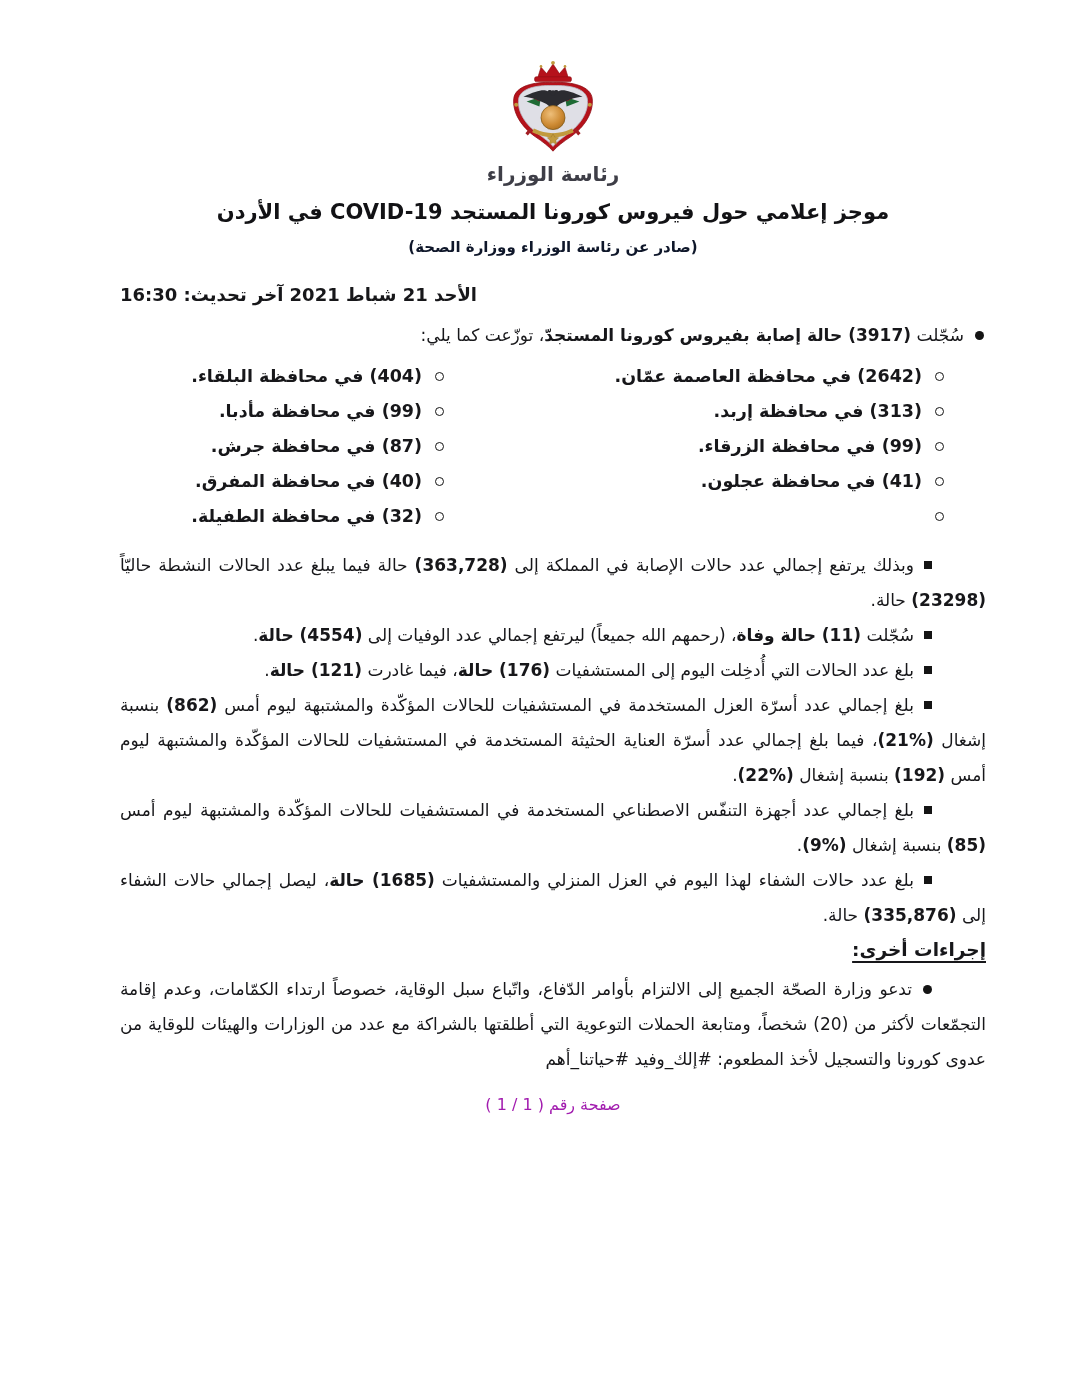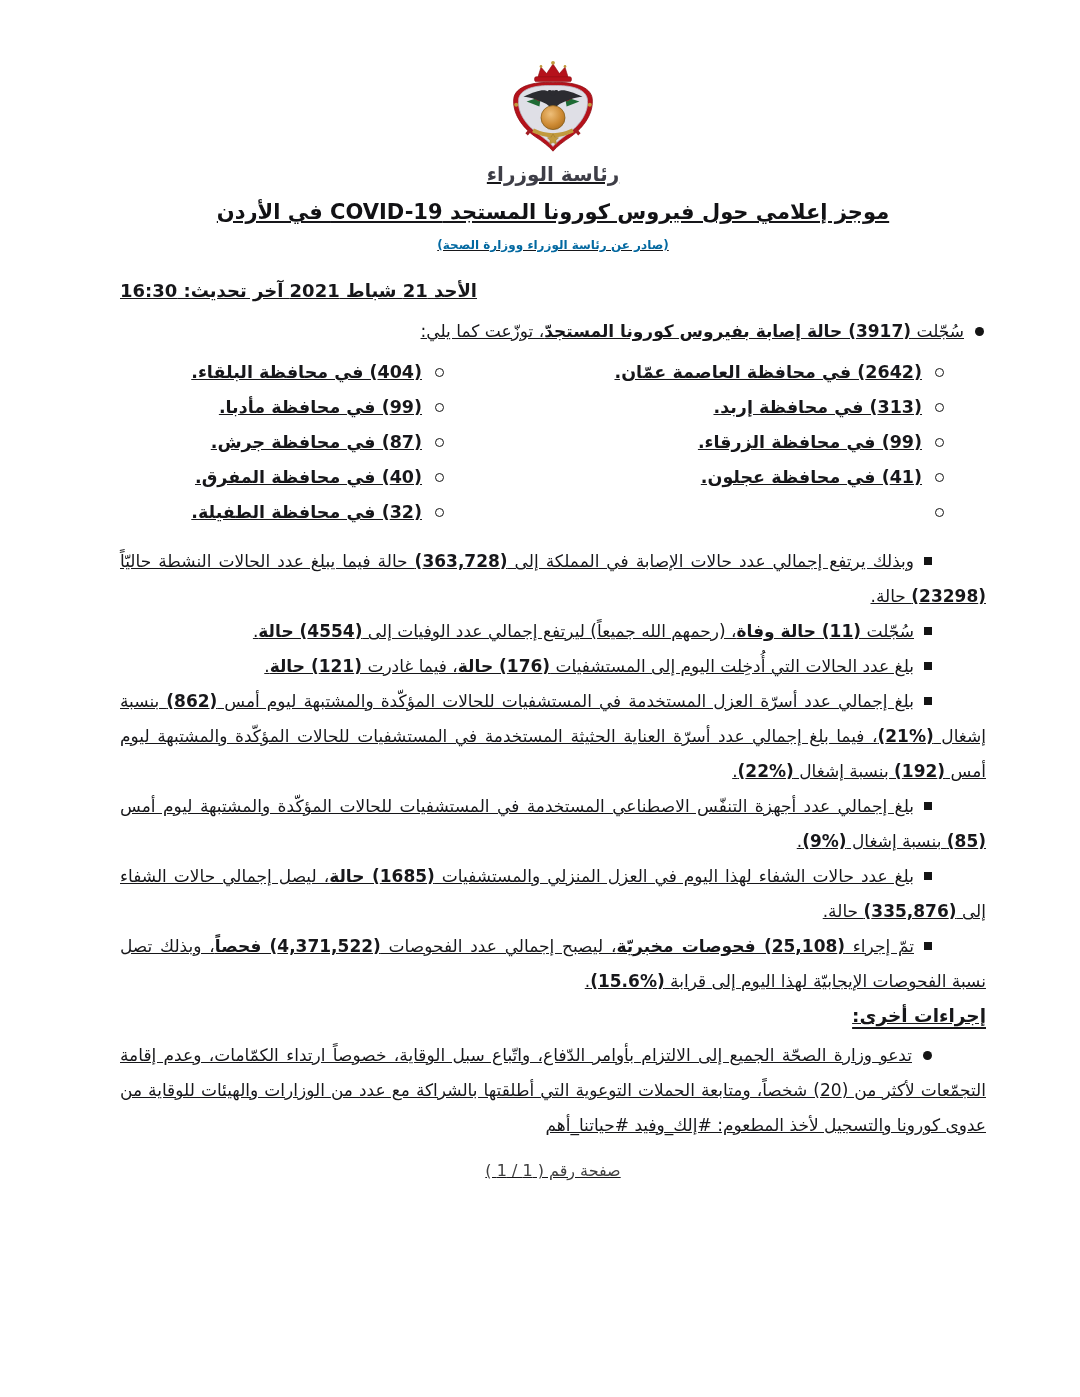--- a/index.html
+++ b/index.html
@@ -6,30 +6,29 @@
   html, body { background: #ffffff; }
   .page {
     width: 920px; height: 1397px; margin: 0 auto;
     background: #ffffff;
     direction: rtl;
     font-family: "DejaVu Sans", "Liberation Sans", sans-serif;
     color: #17171a;
     padding: 60px 14px 8px 40px;
     overflow: hidden;
     position: relative;
-    text-decoration: underline;
   }
   .doc-header { text-align: center; }
   .logo { display: block; margin: 0 auto; }
   .logo-caption {
     font-weight: bold; font-size: 20px; color: #3e3e47;
     letter-spacing: 1px; margin-top: 2px;
   }
   .doc-title { font-size: 21px; font-weight: bold; margin-top: 14px; color: #121215; }
-  .doc-subtitle { font-size: 12px; font-weight: bold; margin-top: 14px; color: #0369a1; }
+  .doc-subtitle { font-size: 15px; font-weight: bold; margin-top: 14px; color: #0f172a; }
   .date-line { text-align: left; font-weight: bold; font-size: 18px; margin-top: 28px; }
   .section-heading {
     font-size: 18.5px; font-weight: bold; margin-top: 18px;
     text-decoration: underline; text-underline-offset: 5px; text-decoration-thickness: 1.5px;
   }
   .list { margin-top: 12px; }
   .list .li {
     display: block; text-align: justify; text-align-last: right;
     font-size: 17px; line-height: 35px;
   }
@@ -52,21 +51,21 @@
   }
   .b-circle {
     display: inline-block; width: 9px; height: 9px; background: #fff;
     border: 1.6px solid #141414; border-radius: 50%; margin-left: 13px; vertical-align: 1px;
   }
   .b-square {
     display: inline-block; width: 8px; height: 8px; background: #141414;
     margin-left: 10px; vertical-align: 2px;
   }
   .other-heading { margin-top: 6px; }
-  .page-footer { text-align: center; font-size: 16px; margin-top: 18px; color: #404040; }
+  .page-footer { text-align: center; font-size: 16px; margin-top: 18px; color: #a21caf; }
 </style>
 </head>
 <body>
 
 <div class="page">
 
   <div class="doc-header">
     <svg class="logo" viewBox="0 0 170 125" width="136" height="100" aria-hidden="true">
       <defs>
         <radialGradient id="globeG" cx="0.4" cy="0.35" r="0.85">
@@ -133,21 +132,20 @@
       <div class="li"><span class="b-circle"></span><span class="bold">(32) في محافظة الطفيلة.</span></div>
     </div>
 
   <div class="list stats-list">
       <div class="li"><span class="b-square"></span><span>وبذلك يرتفع إجمالي عدد حالات الإصابة في المملكة إلى </span><span class="bold">(363,728)</span><span> حالة فيما يبلغ عدد الحالات النشطة حاليّاً </span><span class="bold">(23298)</span><span> حالة.</span></div>
       <div class="li"><span class="b-square"></span><span>سُجّلت </span><span class="bold">(11) حالة وفاة</span><span>، (رحمهم الله جميعاً) ليرتفع إجمالي عدد الوفيات إلى </span><span class="bold">(4554) حالة</span><span>.</span></div>
       <div class="li"><span class="b-square"></span><span>بلغ عدد الحالات التي أُدخِلت اليوم إلى المستشفيات </span><span class="bold">(176) حالة</span><span>، فيما غادرت </span><span class="bold">(121) حالة</span><span>.</span></div>
       <div class="li"><span class="b-square"></span><span>بلغ إجمالي عدد أسرّة العزل المستخدمة في المستشفيات للحالات المؤكّدة والمشتبهة ليوم أمس </span><span class="bold">(862)</span><span> بنسبة إشغال </span><span class="bold">(%21)</span><span>، فيما بلغ إجمالي عدد أسرّة العناية الحثيثة المستخدمة في المستشفيات للحالات المؤكّدة والمشتبهة ليوم أمس </span><span class="bold">(192)</span><span> بنسبة إشغال </span><span class="bold">(%22)</span><span>.</span></div>
       <div class="li"><span class="b-square"></span><span>بلغ إجمالي عدد أجهزة التنفّس الاصطناعي المستخدمة في المستشفيات للحالات المؤكّدة والمشتبهة ليوم أمس </span><span class="bold">(85)</span><span> بنسبة إشغال </span><span class="bold">(%9)</span><span>.</span></div>
       <div class="li"><span class="b-square"></span><span>بلغ عدد حالات الشفاء لهذا اليوم في العزل المنزلي والمستشفيات </span><span class="bold">(1685) حالة</span><span>، ليصل إجمالي حالات الشفاء إلى </span><span class="bold">(335,876)</span><span> حالة.</span></div>
-      <div class="li"><span class="b-square"></span><span>تمّ إجراء </span><span class="bold">(25,108) فحوصات مخبريّة</span><span>، ليصبح إجمالي عدد الفحوصات </span><span class="bold">(4,371,522) فحصاً</span><span>، وبذلك تصل نسبة الفحوصات الإيجابيّة لهذا اليوم إلى قرابة </span><span class="bold">(%15.6)</span><span>.</span></div>
     </div>
 
   <h2 class="section-heading other-heading">إجراءات أخرى:</h2>
 
   <div class="list other-list">
       <div class="li"><span class="b-disc"></span><span>تدعو وزارة الصحّة الجميع إلى الالتزام بأوامر الدّفاع، واتّباع سبل الوقاية، خصوصاً ارتداء الكمّامات، وعدم إقامة التجمّعات لأكثر من (20) شخصاً، ومتابعة الحملات التوعوية التي أطلقتها بالشراكة مع عدد من الوزارات والهيئات للوقاية من عدوى كورونا والتسجيل لأخذ المطعوم: #إلك_وفيد #حياتنا_أهم</span></div>
     </div>
 
   <div class="page-footer">صفحة رقم ( 1 / 1 )</div>
 

